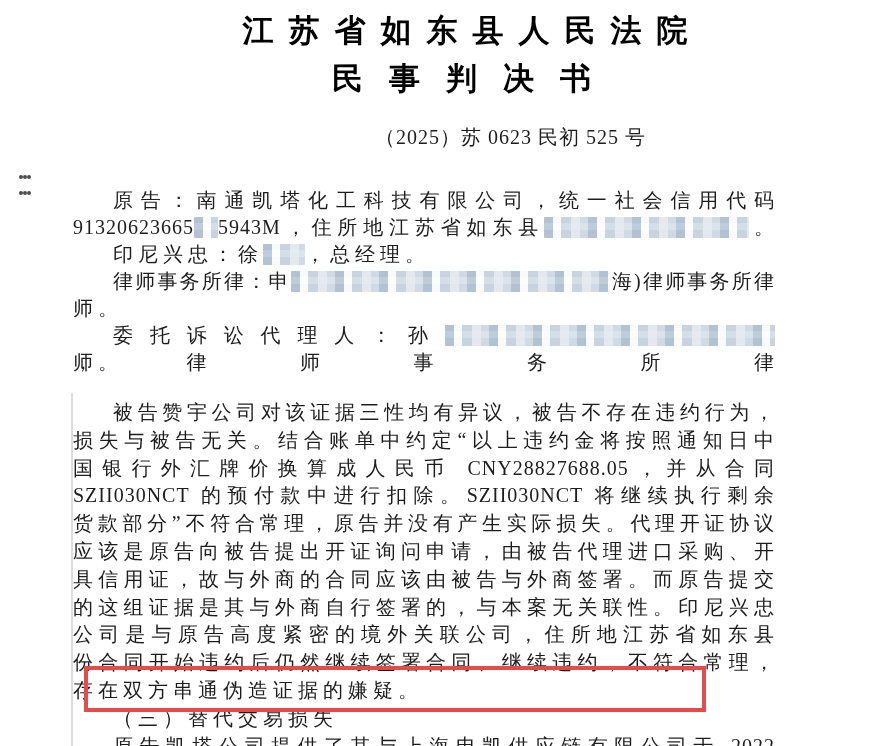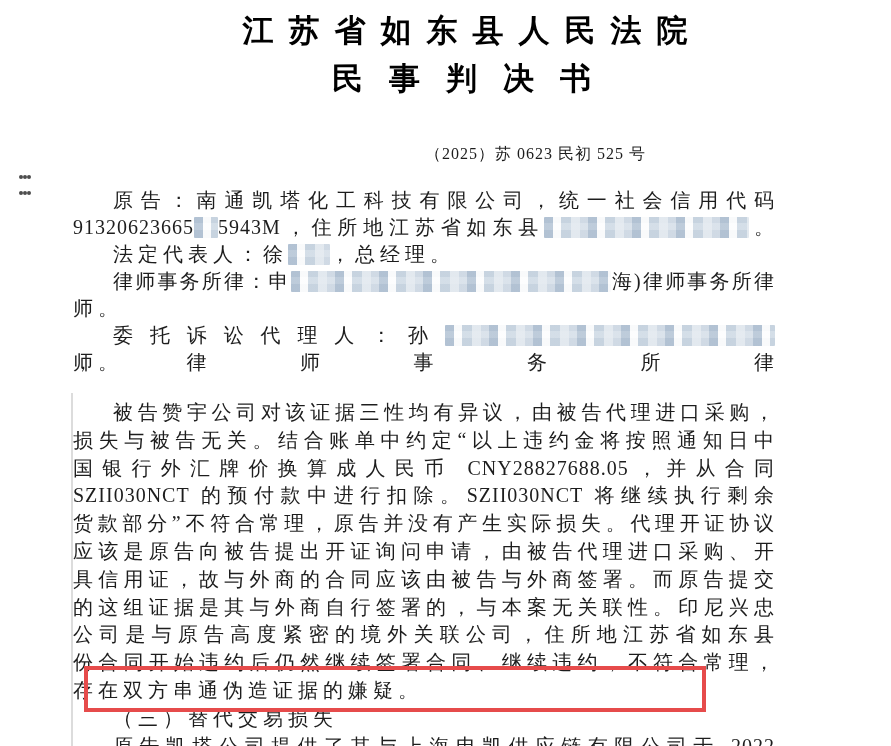--- a/index.html
+++ b/index.html
@@ -3,21 +3,21 @@
 <meta charset="utf-8">
 <style>
   html,body{margin:0;padding:0;background:#fff;}
   .page{position:relative;width:797px;height:746px;background:#fff;overflow:hidden;
         font-family:"Liberation Serif","DejaVu Serif",serif;color:#1d1d1d;}
 
   
   .title{position:absolute;left:0;width:891px;text-align:center;font-weight:bold;color:#000;white-space:nowrap;}
   .title.court{top:10px;font-size:31px;letter-spacing:15px;transform:translateX(27px);}
   .title.doctype{top:58px;font-size:31px;letter-spacing:26px;transform:translateX(29px);}
-  .case-no{position:absolute;top:144px;right:151px;font-size:16px;letter-spacing:1px;white-space:nowrap;}
+  .case-no{position:absolute;top:124px;right:151px;font-size:20px;letter-spacing:1px;white-space:nowrap;}
 
   
   .doc{position:absolute;left:63px;width:712px;font-size:20px;}
   .sec{position:absolute;left:0;width:712px;}
   .sec-parties{top:187px;}
   .sec-argument{top:399px;}
   .sec-parties .line{height:27px;line-height:27px;}
   .sec-argument .line{height:27.8px;line-height:27.8px;}
   .line{white-space:nowrap;letter-spacing:5px;margin-left:10px;}
   .line.justify{white-space:normal;text-align:justify;text-align-last:justify;letter-spacing:1px;}
@@ -58,28 +58,28 @@
   <div class="vguide"></div>
 
   <div class="title court">江苏省如东县人民法院</div>
   <div class="title doctype">民事判决书</div>
   <div class="case-no">（2025）苏 0623 民初 525 号</div>
 
   <div class="doc">
     <div class="sec sec-parties">
         <div class="line justify indent"><span class="seg">原告：南通凯塔化工科技有限公司，统一社会信用代码</span></div>
         <div class="line justify"><span class="seg">91320623665</span><span class="blur" style="width: 24px;"></span><span class="seg">5943M，住所地江苏省如东县</span><span class="blur" style="width: 205px;"></span><span class="seg">。</span></div>
-        <div class="line indent"><span class="seg">法定代表人：徐</span><span class="blur" style="width: 42px;"></span><span class="seg">，总经理。</span></div>
+        <div class="line indent"><span class="seg">印尼兴忠：徐</span><span class="blur" style="width: 42px;"></span><span class="seg">，总经理。</span></div>
         <div class="line justify indent"><span class="seg">律师事务所律：申</span><span class="blur" style="width: 320px;"></span><span class="seg">海)律师事务所律</span></div>
         <div class="line"><span class="seg">师。</span></div>
         <div class="line justify indent"><span class="seg">委托诉讼代理人：孙</span><span class="blur" style="width: 330px;"></span><span class="seg">，律师事务所律</span></div>
         <div class="line"><span class="seg">师。</span></div>
       </div>
     <div class="sec sec-argument">
-        <div class="line justify indent"><span class="seg">被告赞宇公司对该证据三性均有异议，由被告代理进口采购，</span></div>
+        <div class="line justify indent"><span class="seg">被告赞宇公司对该证据三性均有异议，被告不存在违约行为，</span></div>
         <div class="line justify"><span class="seg">损失与被告无关。结合账单中约定“以上违约金将按照通知日中</span></div>
         <div class="line justify"><span class="seg">国银行外汇牌价换算成人民币 CNY28827688.05，并从合同</span></div>
         <div class="line justify"><span class="seg">SZII030NCT 的预付款中进行扣除。SZII030NCT 将继续执行剩余</span></div>
         <div class="line justify"><span class="seg">货款部分”不符合常理，原告并没有产生实际损失。代理开证协议</span></div>
         <div class="line justify"><span class="seg">应该是原告向被告提出开证询问申请，由被告代理进口采购、开</span></div>
         <div class="line justify"><span class="seg">具信用证，故与外商的合同应该由被告与外商签署。而原告提交</span></div>
         <div class="line justify"><span class="seg">的这组证据是其与外商自行签署的，与本案无关联性。印尼兴忠</span></div>
         <div class="line justify"><span class="seg">公司是与原告高度紧密的境外关联公司，住所地江苏省如东县</span></div>
         <div class="line justify"><span class="seg">份合同开始违约后仍然继续签署合同、继续违约，不符合常理，</span></div>
         <div class="line"><span class="seg">存在双方串通伪造证据的嫌疑。</span></div>

